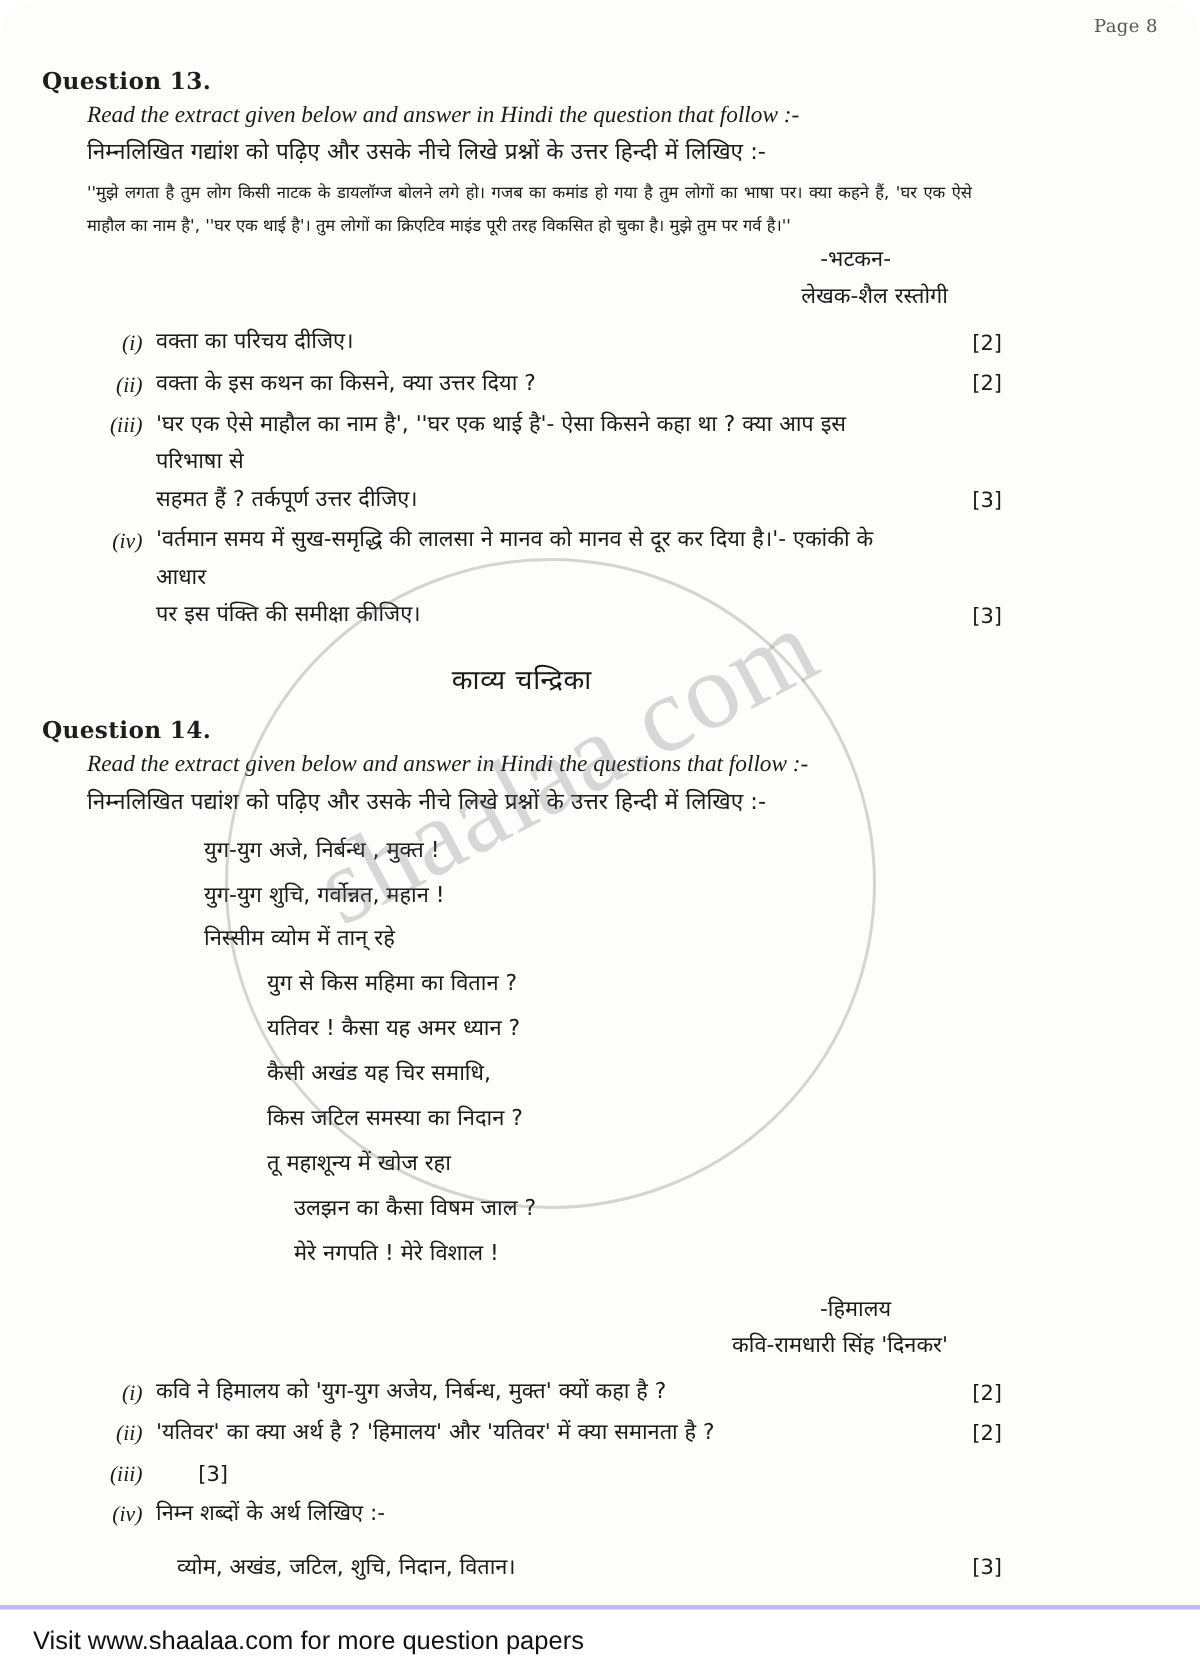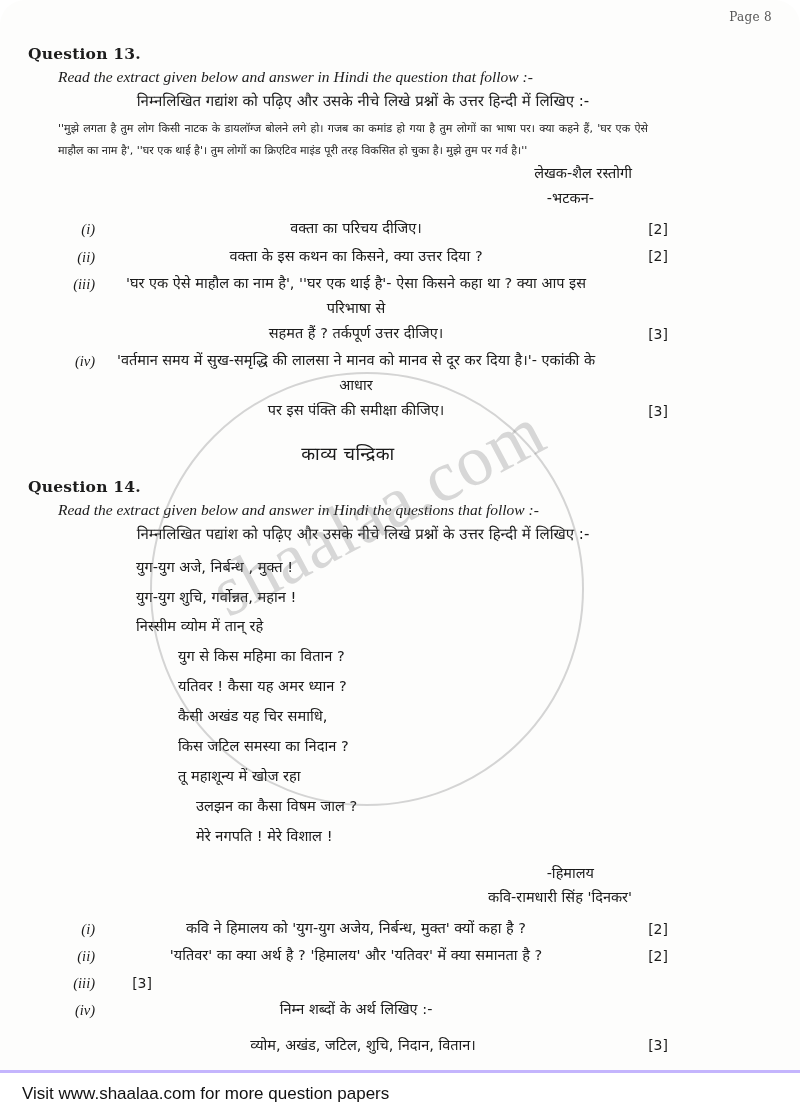--- a/index.html
+++ b/index.html
@@ -60,21 +60,20 @@
     margin-left: 30px;
     margin-bottom: 2px;
     color: #1a1a1a;
   }
 
   .hindi {
     font-family: "DejaVu Sans", sans-serif;
     font-size: 14.5px;
     line-height: 1.75;
     color: #1a1a1a;
-    text-align: center;
   }
 
   .instr-hi {
     margin-left: 30px;
     margin-bottom: 4px;
     font-size: 15px;
   }
 
   .passage {
     margin-left: 30px;
@@ -206,22 +205,22 @@
   <div class="content">
 
     <div class="qhead">Question 13.</div>
 
     <div class="instr">Read the extract given below and answer in Hindi the question that follow :-</div>
 
     <div class="hindi instr-hi">निम्नलिखित गद्यांश को पढ़िए और उसके नीचे लिखे प्रश्नों के उत्तर हिन्दी में लिखिए :-</div>
 
     <div class="hindi passage">''मुझे लगता है तुम लोग किसी नाटक के डायलॉग्ज बोलने लगे हो। गजब का कमांड हो गया है तुम लोगों का भाषा पर। क्या कहने हैं, 'घर एक ऐसे माहौल का नाम है', ''घर एक थाई है'। तुम लोगों का क्रिएटिव माइंड पूरी तरह विकसित हो चुका है। मुझे तुम पर गर्व है।''</div>
 
+    <div class="hindi attrib">-भटकन-</div>
     <div class="hindi attrib2">लेखक-शैल रस्तोगी</div>
-    <div class="hindi attrib">-भटकन-</div>
 
     <div class="sub-list">
 
       <div class="sub-item">
         <span class="sub-num">(i)</span>
         <span class="sub-text hindi">वक्ता का परिचय दीजिए।</span>
         <span class="marks">[2]</span>
       </div>
 
       <div class="sub-item">

